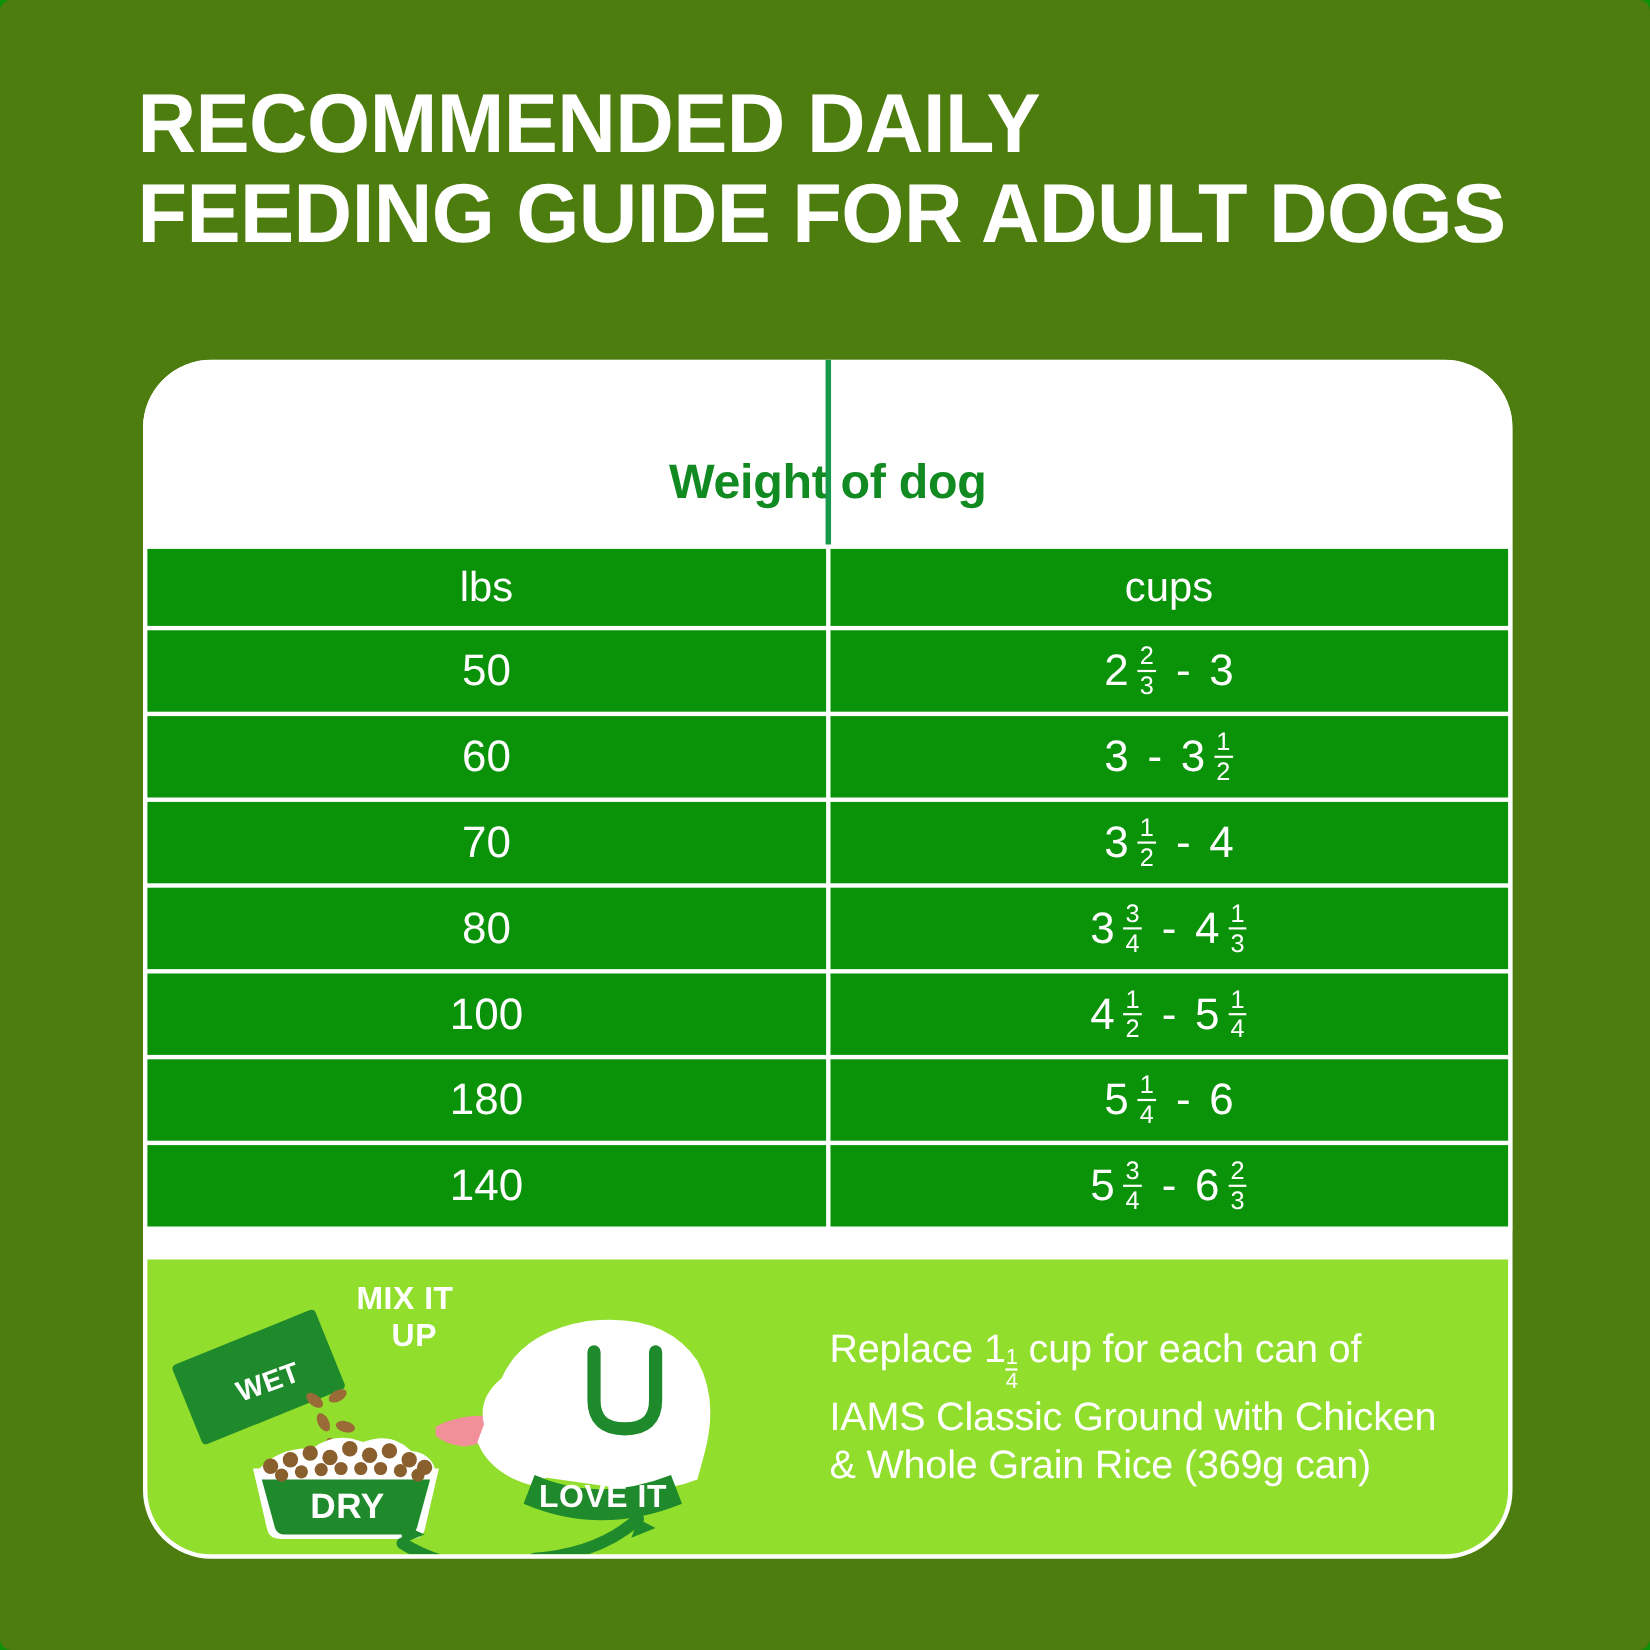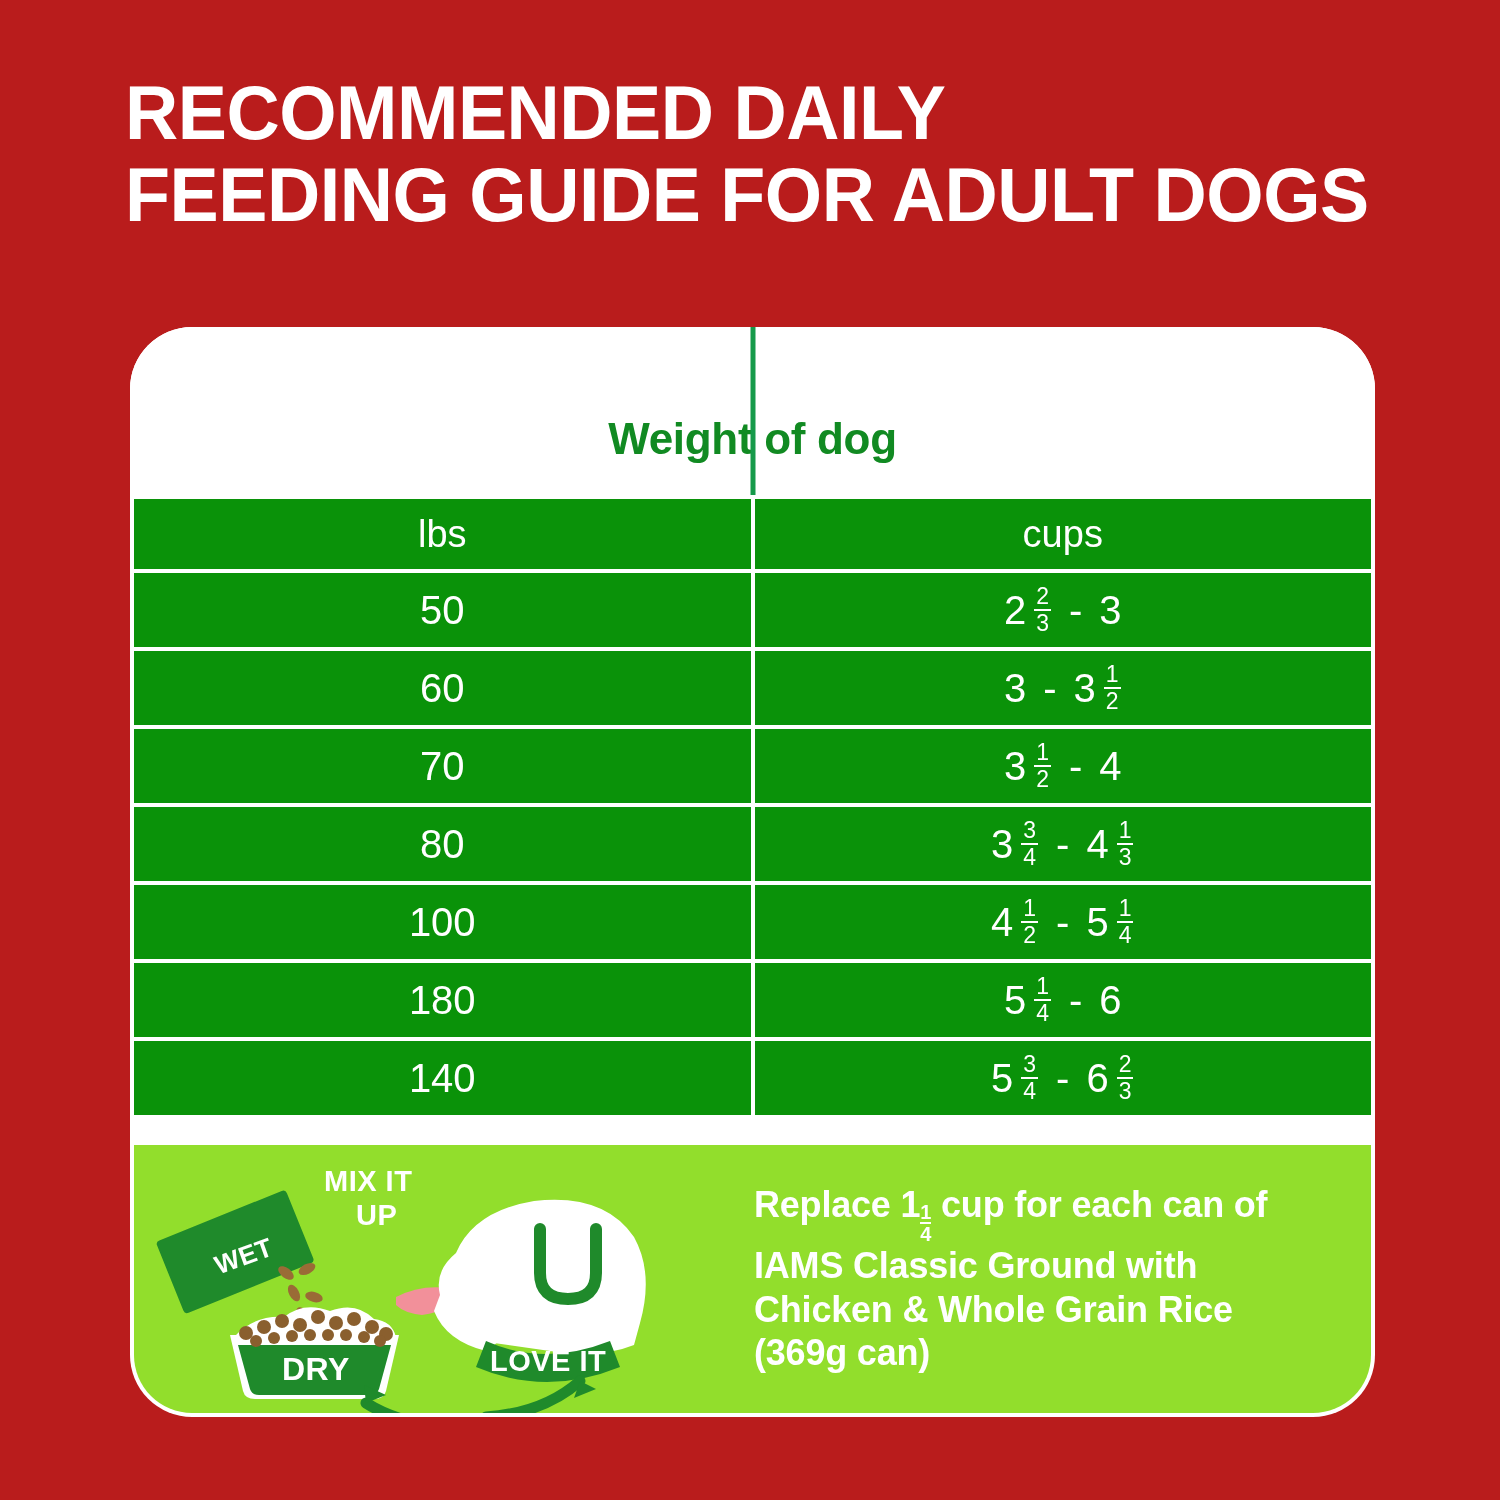--- a/index.html
+++ b/index.html
@@ -9,21 +9,22 @@
     height: 1500px;
     background: #0a9209;
     font-family: "Liberation Sans", sans-serif;
     overflow: hidden;
   }
 
   #root {
     position: relative;
     width: 1500px;
     height: 1500px;
-    background: #b91c1c;
+    background: #4d7c0f;
+    border-radius: 10px;
   }
 
   
   .title {
     position: absolute;
     left: 125px;
     top: 72px;
     width: 1360px;
     color: #ffffff;
     font-family: "Liberation Sans", sans-serif;
@@ -148,21 +149,21 @@
   }
   .banner-art {
     position: relative;
     width: 620px;
     height: 268px;
     flex: 0 0 620px;
   }
   .banner-text {
     flex: 1 1 auto;
     color: #ffffff;
-    font-weight: bold;
+    font-weight: normal;
     font-size: 36px;
     line-height: 1.22;
     padding-right: 42px;
     letter-spacing: -0.2px;
   }
   .inlinefrac {
     display: inline-flex;
     flex-direction: column;
     align-items: center;
     font-size: 20px;

